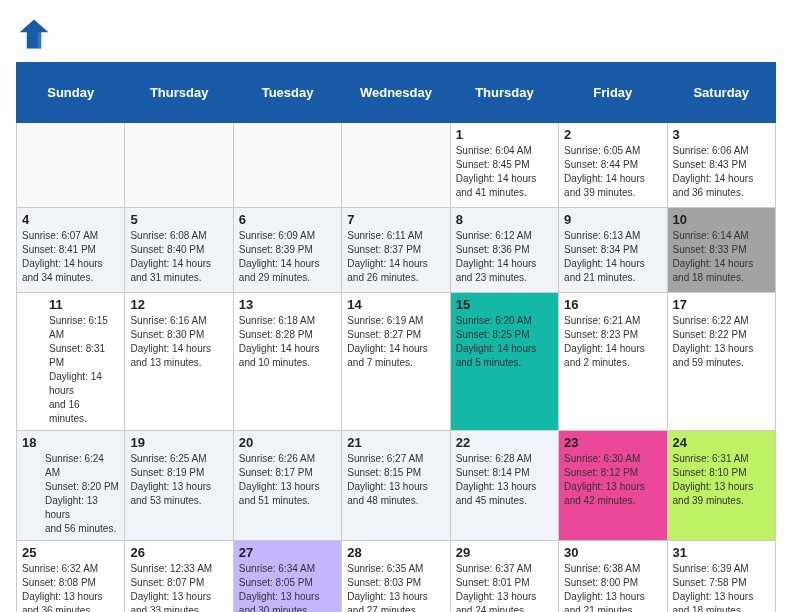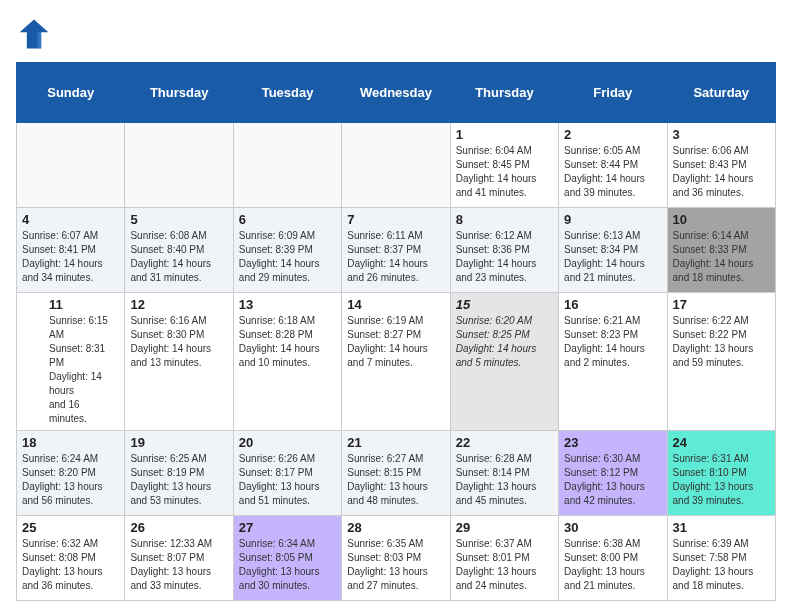--- a/index.html
+++ b/index.html
@@ -229,21 +229,21 @@
 Daylight: 14 hours
 and 10 minutes.</div>
           </td>
           <td style="background: rgb(255, 255, 255);">
             <span class="day-number">14</span>
             <div class="day-info" style="white-space: pre-line;">Sunrise: 6:19 AM
 Sunset: 8:27 PM
 Daylight: 14 hours
 and 7 minutes.</div>
           </td>
-          <td style="background: #e5e5e5; font-style: italic;">
+          <td style="background: #14b8a6;">
             <span class="day-number">15</span>
             <div class="day-info" style="white-space: pre-line;">Sunrise: 6:20 AM
 Sunset: 8:25 PM
 Daylight: 14 hours
 and 5 minutes.</div>
           </td>
           <td style="background: rgb(255, 255, 255);">
             <span class="day-number">16</span>
             <div class="day-info" style="white-space: pre-line;">Sunrise: 6:21 AM
 Sunset: 8:23 PM
@@ -254,21 +254,21 @@
             <span class="day-number">17</span>
             <div class="day-info" style="white-space: pre-line;">Sunrise: 6:22 AM
 Sunset: 8:22 PM
 Daylight: 13 hours
 and 59 minutes.</div>
           </td>
         </tr>
         <tr>
           <td style="background: rgb(240, 244, 248);">
             <span class="day-number">18</span>
-            <div class="day-info" style="white-space: pre-line;">Sunrise: 6:24 AM
+            <div class="day-info" style="white-space: pre-line; margin-left: 23px;">Sunrise: 6:24 AM
 Sunset: 8:20 PM
 Daylight: 13 hours
 and 56 minutes.</div>
           </td>
           <td style="background: rgb(240, 244, 248);">
             <span class="day-number">19</span>
             <div class="day-info" style="white-space: pre-line;">Sunrise: 6:25 AM
 Sunset: 8:19 PM
 Daylight: 13 hours
 and 53 minutes.</div>
@@ -287,28 +287,28 @@
 Daylight: 13 hours
 and 48 minutes.</div>
           </td>
           <td style="background: rgb(240, 244, 248);">
             <span class="day-number">22</span>
             <div class="day-info" style="white-space: pre-line;">Sunrise: 6:28 AM
 Sunset: 8:14 PM
 Daylight: 13 hours
 and 45 minutes.</div>
           </td>
-          <td style="background: #c4b5fd;">
+          <td style="background: #ec4899;">
             <span class="day-number">23</span>
             <div class="day-info" style="white-space: pre-line;">Sunrise: 6:30 AM
 Sunset: 8:12 PM
 Daylight: 13 hours
 and 42 minutes.</div>
           </td>
-          <td style="background: #5eead4; margin-top: 36px;">
+          <td style="background: #bef264; margin-top: 36px;">
             <span class="day-number">24</span>
             <div class="day-info" style="white-space: pre-line;">Sunrise: 6:31 AM
 Sunset: 8:10 PM
 Daylight: 13 hours
 and 39 minutes.</div>
           </td>
         </tr>
         <tr>
           <td style="background: rgb(255, 255, 255);">
             <span class="day-number">25</span>

